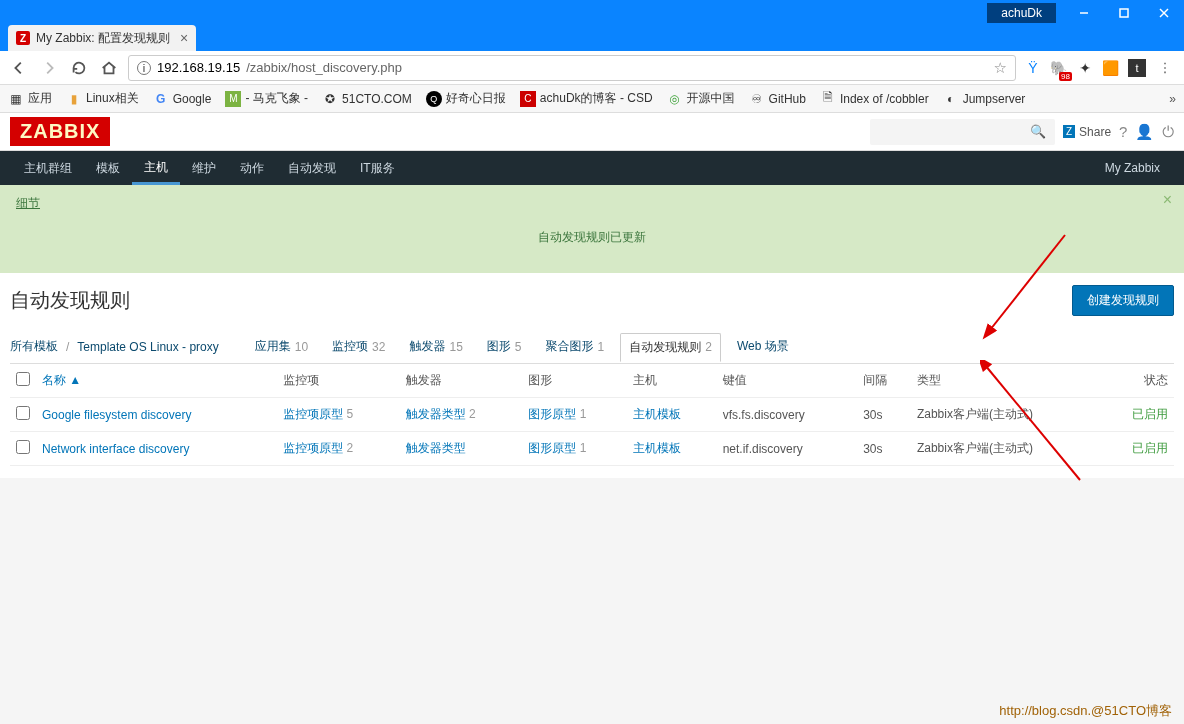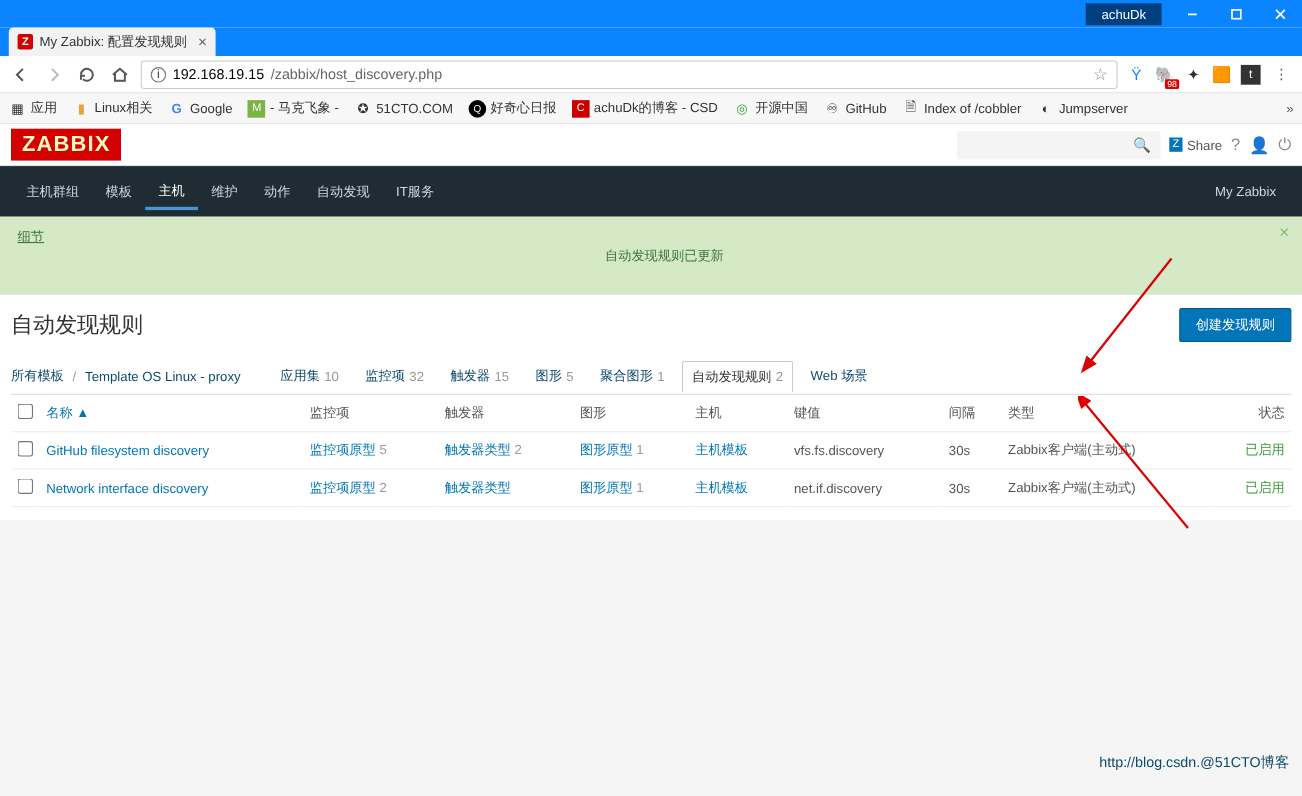--- a/index.html
+++ b/index.html
@@ -37,26 +37,26 @@
   .z-logo { background:#d40000; color:#fef9c3; font-weight:bold; font-size:20px; letter-spacing:1px; padding:3px 10px; margin:0 12px 0 10px; }
   .z-menu { display:flex; gap:0; }
   .z-menu a { color:#555; padding:8px 12px; font-size:13px; position:relative; }
   .z-menu a.active { color:#1f2c33; }
   .z-menu a.active::after { content:""; position:absolute; left:50%; bottom:-1px; margin-left:-5px; border:5px solid transparent; border-bottom-color:#1f4b6d; }
   .z-right { margin-left:auto; display:flex; align-items:center; gap:8px; padding-right:10px; }
   .z-search { width:185px; height:26px; background:#f4f4f4; border-radius:2px; display:flex; align-items:center; justify-content:flex-end; padding:0 8px; }
   .z-share { display:flex; align-items:center; gap:4px; color:#555; font-size:12px; }
   .z-ic { color:#888; font-size:15px; }
   
-  .z-sub { background:#1f2c33; height:46px; display:flex; align-items:center; padding:0 12px; gap:0; }
+  .z-sub { background:#1f2c33; height:34px; display:flex; align-items:center; padding:0 12px; gap:0; }
   .z-sub a { color:#cdd8e0; padding:7px 12px; font-size:12px; }
   .z-sub a.active { color:#fff; border-bottom:3px solid #4796d2; padding-bottom:6px; }
   .z-sub .right { margin-left:auto; }
   
-  .alert { background:#d6e9c6; color:#3c763d; padding:10px 16px; margin:0; font-size:12px; position:relative; display:flex; }
+  .alert { background:#d6e9c6; color:#3c763d; padding:10px 16px; margin:0; font-size:12px; position:relative; display:flex;flex-direction:column; }
   .alert .d { color:#3c763d; }
   .alert .msg { margin:17px auto; }
   .alert .x { color:#8bb973; font-size:16px; position:absolute; right:12px; top:6px; }
   
   .page { padding:12px 10px; background:#fff; }
   .page-head { display:flex; align-items:center; margin-bottom:14px; }
   .page-title { font-size:20px; font-weight:normal; color:#333; }
   .btn-primary { margin-left:auto; background:#0275b8; color:#fff; padding:6px 14px; font-size:12px; border:1px solid #025a8f; border-radius:2px; }
   
   .crumb { display:flex; gap:8px; align-items:center; font-size:12px; margin-bottom:0; flex-wrap:wrap; border-bottom:1px solid #ddd; height:34px; }
@@ -70,21 +70,21 @@
   th { text-align:left; font-weight:normal; color:#555; padding:8px 6px; border-bottom:1px solid #eee; }
   th.sort a { color:#0275b8; }
   td { padding:8px 6px; border-bottom:1px solid #eee; color:#555; }
   td a { color:#0275b8; }
   td a.g { color:#3c9a3c;text-align:right; }
   .chk { width:14px; height:14px; }
   .summary { text-align:right; color:#888; font-size:11px; padding:8px 6px; }
   
   .actions { display:flex; align-items:center; gap:10px; padding:14px 6px; font-size:12px; }
   .btn-dis { border:1px solid #ccc; background:#fff; color:#aaa; padding:5px 14px; border-radius:2px; }
-  .wm { position:absolute; right:12px; bottom:22px; color:#0c4a6e; font-size:13px; }
+  .wm { position:absolute; right:12px; bottom:4px; color:#a16207; font-size:13px; }
   
   .arrow { position:absolute; pointer-events:none; }
 </style>
 </head>
 <body>
 
 <div class="win-bar">
   <span class="win-user">achuDk</span>
   <span class="win-btn">
       <svg viewBox="0 0 12 12">
@@ -281,21 +281,21 @@
         <th>主机</th>
         <th>键值</th>
         <th>间隔</th>
         <th>类型</th>
         <th style="text-align:right">状态</th>
       </tr>
     </thead>
     <tbody id="tbody">
         <tr>
           <td><input type="checkbox" class="chk" style=""></td>
-          <td><a>GitHub filesystem discovery</a></td>
+          <td><a>Google filesystem discovery</a></td>
           <td><a>监控项原型</a> <span class="cnt">5</span></td>
           <td><a>触发器类型</a> <span class="cnt">2</span></td>
           <td><a>图形原型</a> <span class="cnt">1</span></td>
           <td><a>主机模板</a></td>
           <td>vfs.fs.discovery</td>
           <td>30s</td>
           <td>Zabbix客户端(主动式)</td>
           <td style="text-align:right"><a class="g">已启用</a></td>
         </tr>
         <tr>

